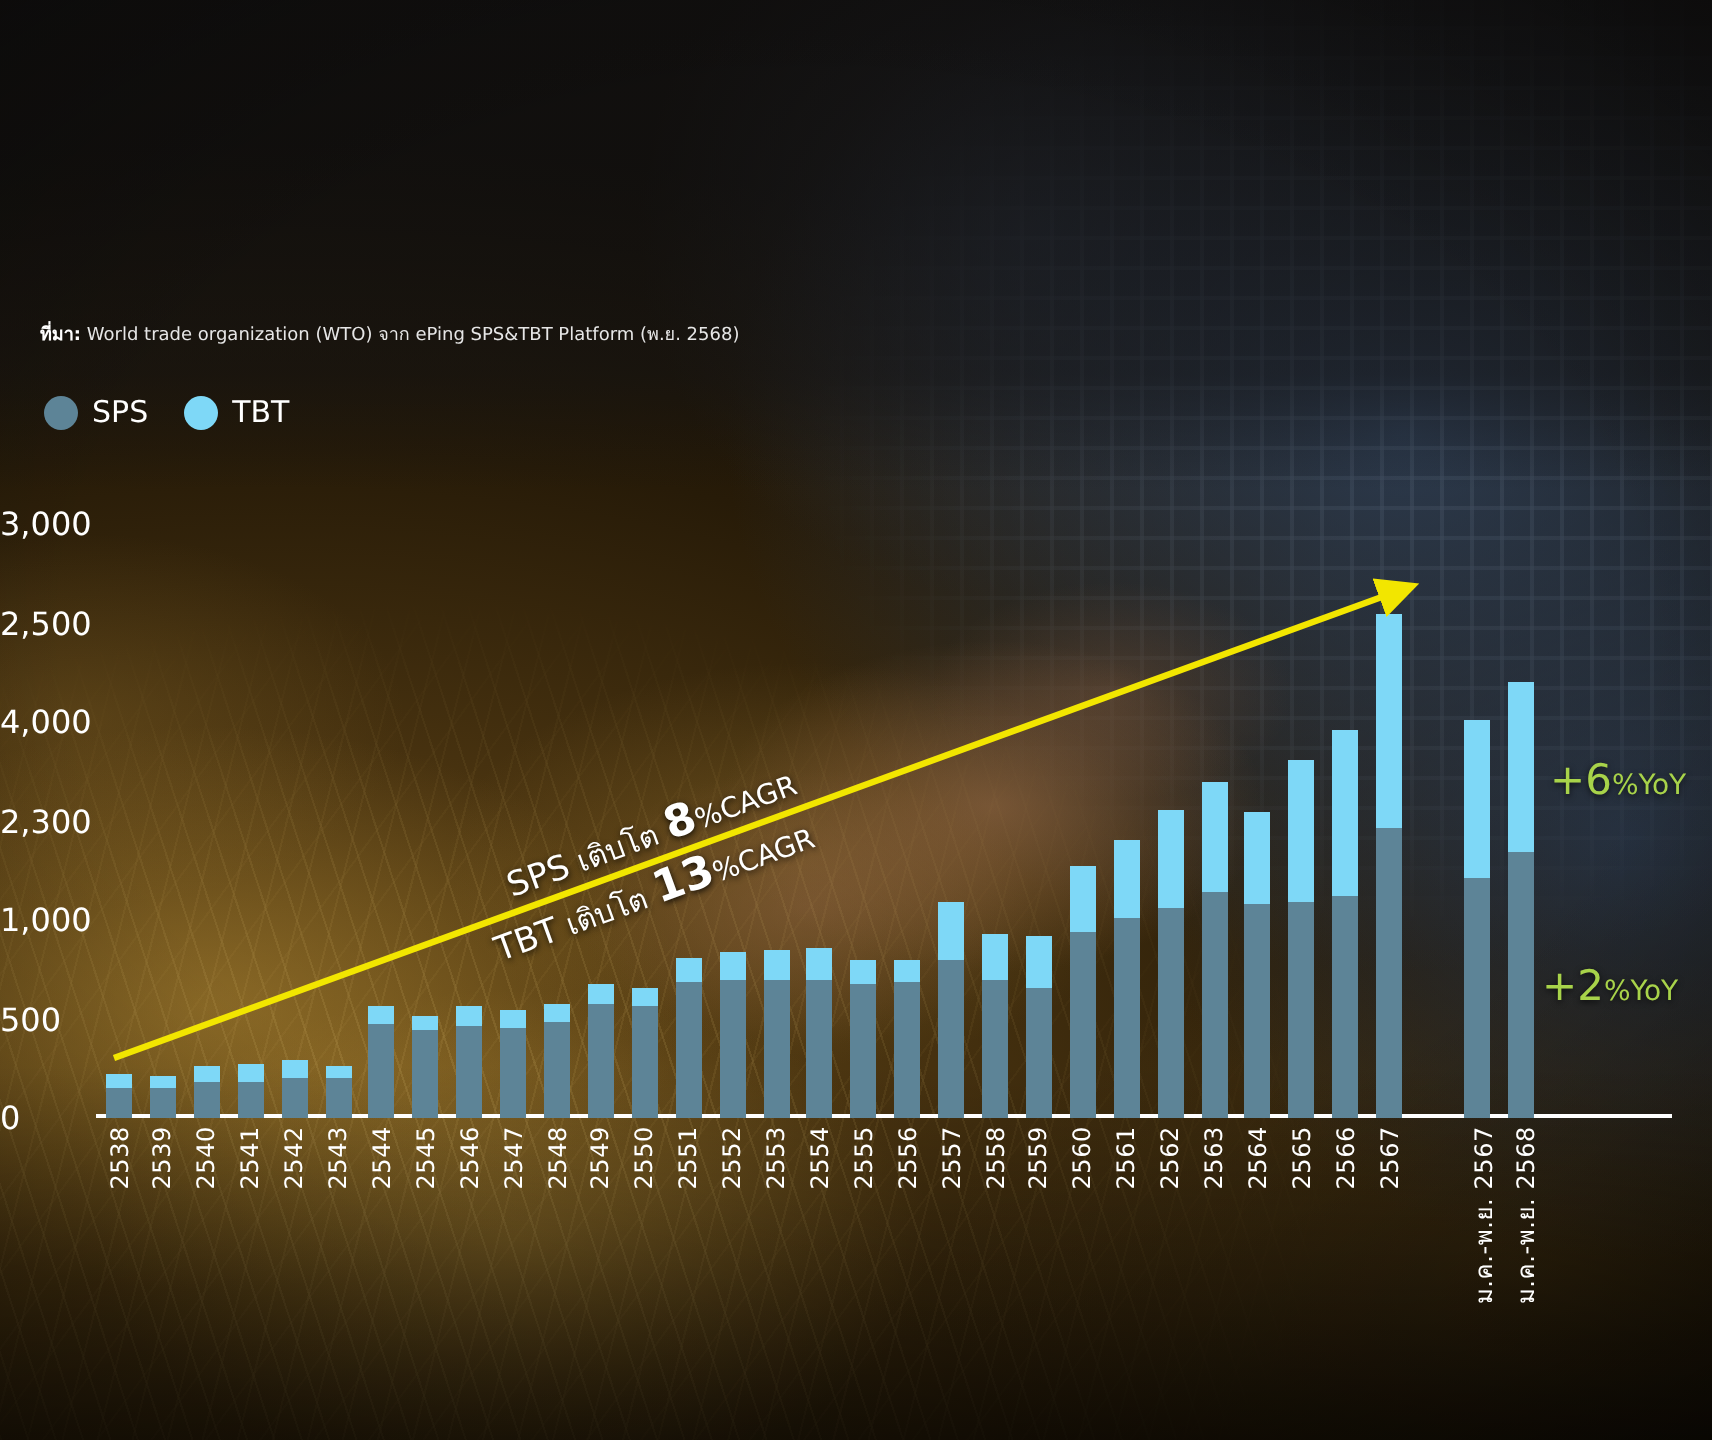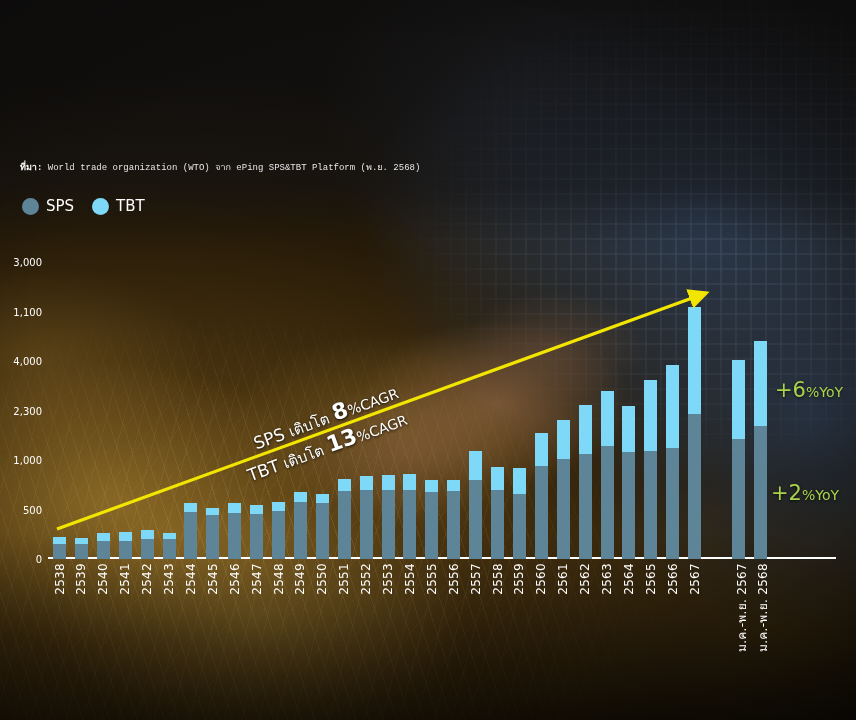--- a/index.html
+++ b/index.html
@@ -78,37 +78,37 @@
   .title{
     position:absolute;left:20px;top:46px;width:830px;
     color:#ffffff;font-size:34px;line-height:38px;font-weight:400;
     letter-spacing:-.2px;text-shadow:0 1px 4px rgba(0,0,0,.55);
   }
   .subtitle{
     position:absolute;left:20px;top:133px;width:830px;
     color:#4fc3e8;font-size:20px;line-height:24px;font-weight:400;
     text-shadow:0 1px 3px rgba(0,0,0,.6);
   }
-  .notes{position:absolute;left:20px;top:162px;width:830px;font-family:Liberation Mono, monospace;}
+  .notes{position:absolute;left:20px;top:162px;width:830px;}
   .note-line{color:#e6e6e6;font-size:9px;line-height:13px;white-space:nowrap;}
   .note-key{font-weight:bold;color:#ffffff;}
 
   
   .legend{position:absolute;left:22px;top:198px;display:flex;align-items:center;gap:18px;}
   .legend-item{display:flex;align-items:center;gap:7px;}
   .legend-dot{width:17px;height:17px;border-radius:50%;}
   .legend-label{color:#ffffff;font-size:15px;line-height:1;}
 
   
   .ytitle{position:absolute;left:8px;top:228px;width:175px;color:#ffffff;font-size:11px;line-height:14px;}
 
   
   .plot{position:absolute;left:48px;top:262px;width:788px;height:297px;}
   .baseline{position:absolute;left:0;bottom:0;width:788px;height:2px;background:#ffffff;}
-  .ytick{position:absolute;color:#ffffff;font-size:10px;text-align:right;width:42px;
+  .ytick{position:absolute;color:#ffffff;font-size:16px;width:42px;
          right:100%;margin-right:6px;transform:translateY(-50%);white-space:nowrap;}
 
   .bar{position:absolute;bottom:0;display:flex;flex-direction:column;justify-content:flex-end;}
   .seg-tbt{width:100%;background:#7ed8f7;}
   .seg-sps{width:100%;background:#5d8497;}
 
   .xlab{
     position:absolute;top:563px;color:#ffffff;font-size:12px;white-space:nowrap;
     writing-mode:vertical-rl;transform:rotate(180deg);transform-origin:center;
     letter-spacing:.3px;
@@ -161,21 +161,21 @@
   </div>
 
 
   <div class="plot" id="plot">
     <div class="baseline"></div>
   <div class="ytick" style="top: 297px;">0</div>
       <div class="ytick" style="top: 247.5px;">500</div>
       <div class="ytick" style="top: 198px;">1,000</div>
       <div class="ytick" style="top: 148.5px;">2,300</div>
       <div class="ytick" style="top: 99px;">4,000</div>
-      <div class="ytick" style="top: 49.5px;">1,100</div>
+      <div class="ytick" style="top: 49.5px;">2,500</div>
       <div class="ytick" style="top: 0px;">3,000</div>
       <div class="bar" style="left: 5px; width: 13px; height: 22.275px;">
         <div class="seg-tbt" style="height: 7.425px; background: rgb(126, 216, 247);"></div>
         <div class="seg-sps" style="height: 14.85px; background: rgb(93, 132, 151);"></div>
       </div>
       <div class="bar" style="left: 26.9px; width: 13px; height: 21.285px;">
         <div class="seg-tbt" style="height: 6.435px; background: rgb(126, 216, 247);"></div>
         <div class="seg-sps" style="height: 14.85px; background: rgb(93, 132, 151);"></div>
       </div>
       <div class="bar" style="left: 48.8px; width: 13px; height: 26.235px;">

